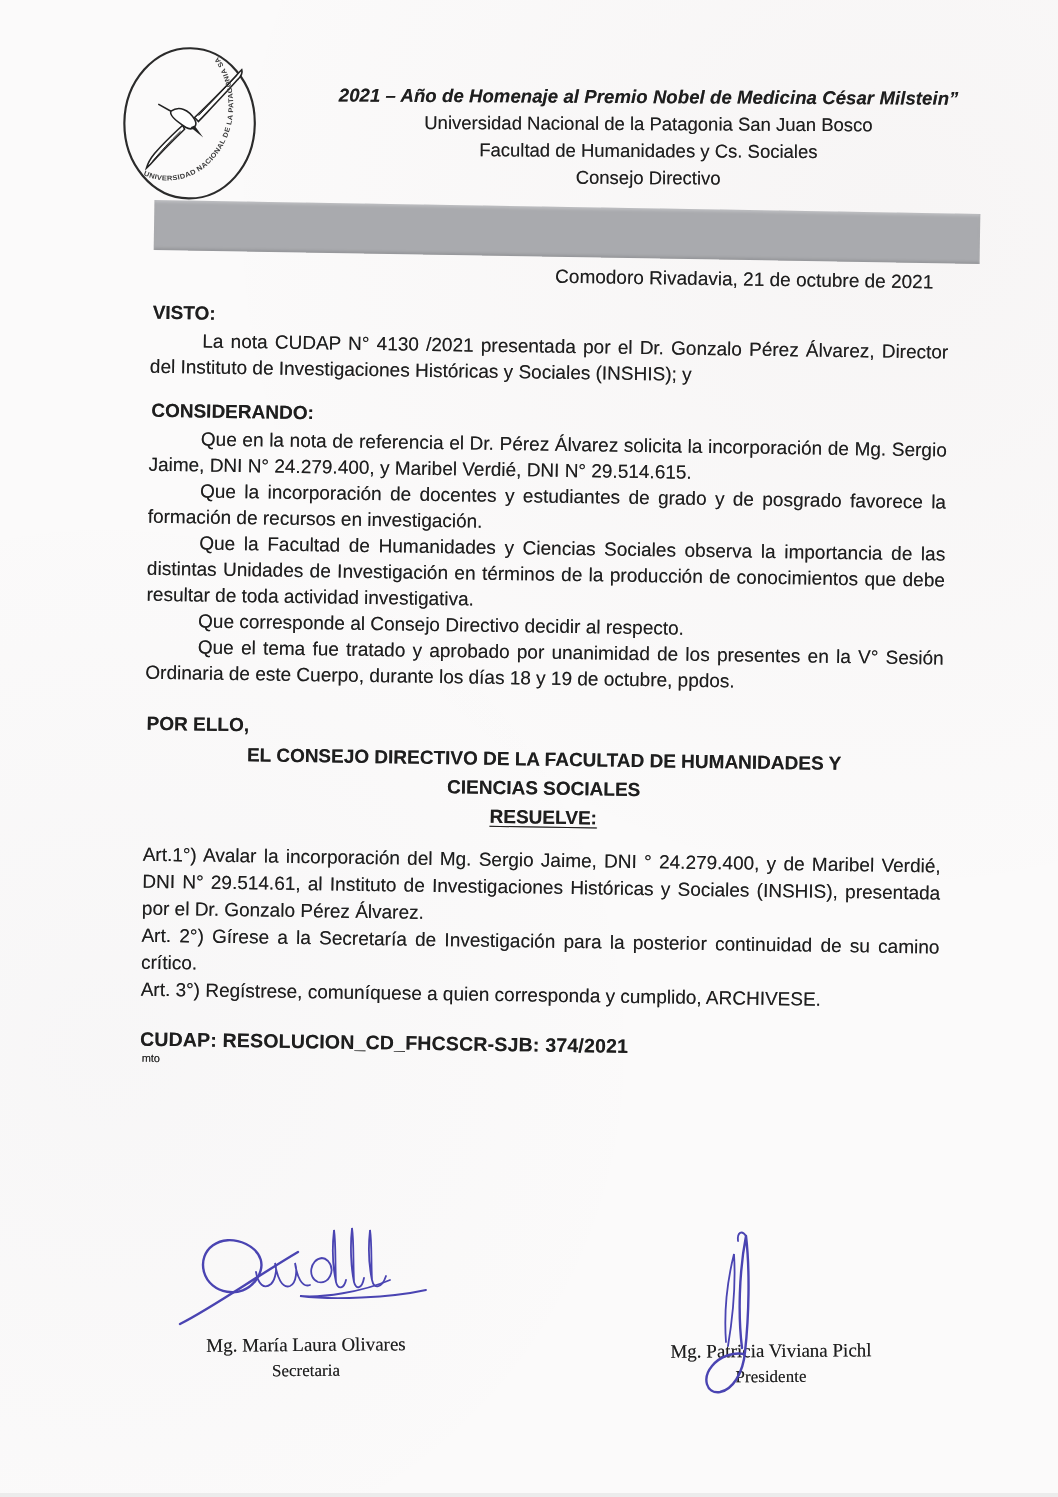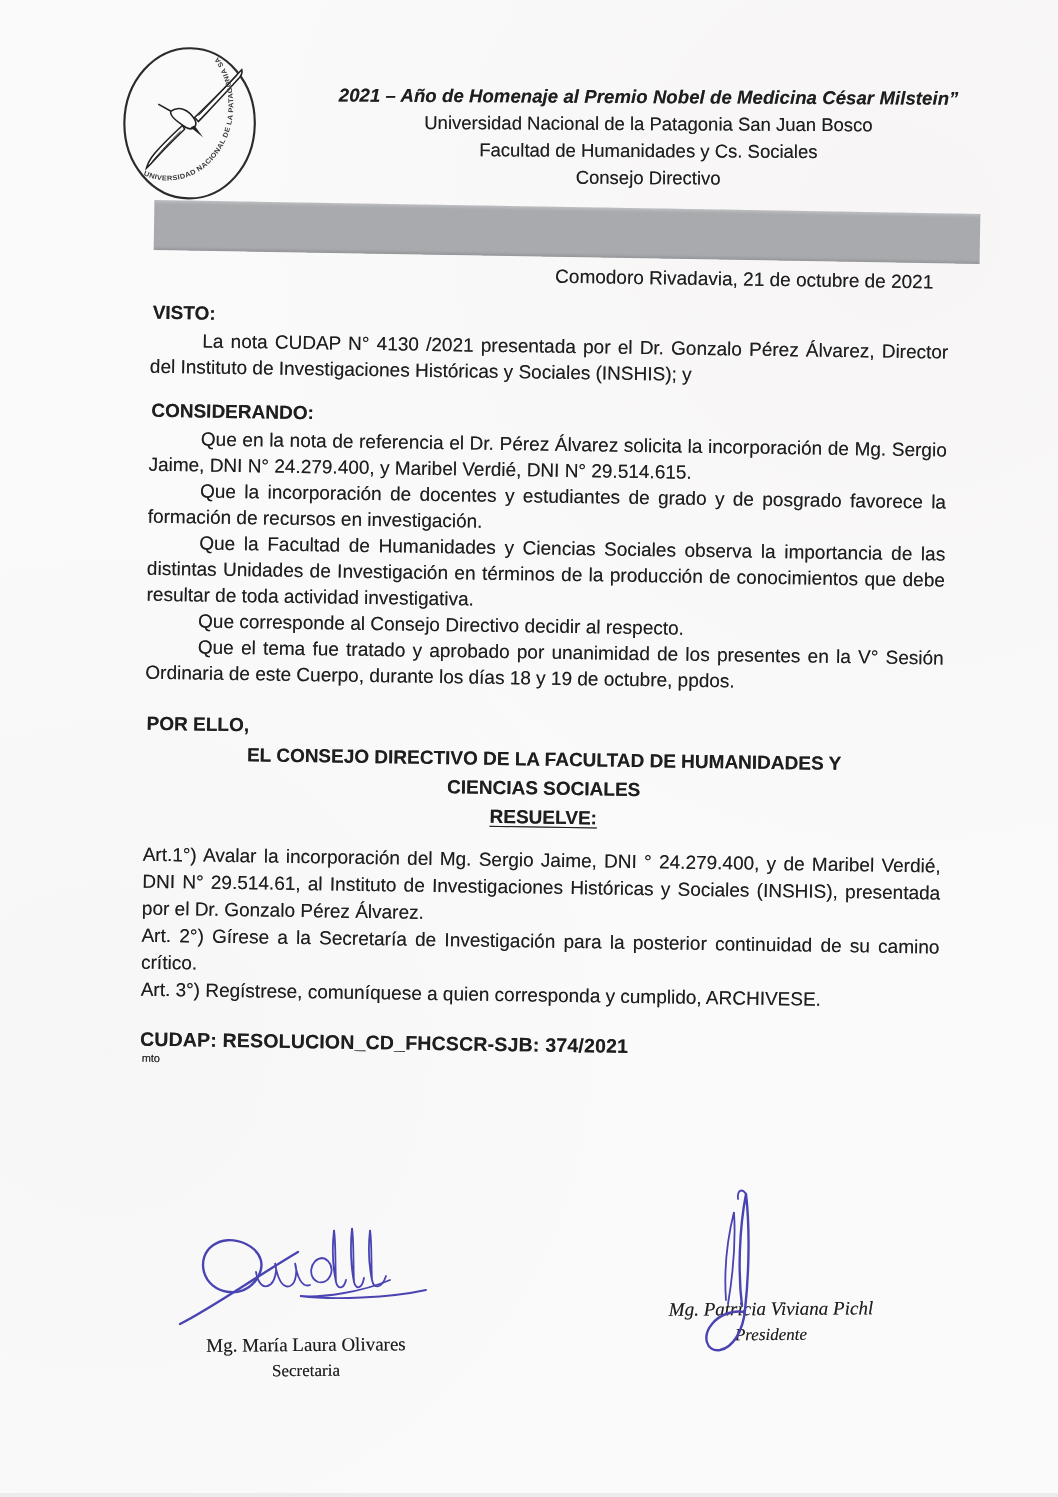--- a/index.html
+++ b/index.html
@@ -53,21 +53,21 @@
   .articles{margin-top:15px;}
   .articles .para{line-height:27px;}
 
   .cudap{margin:25px 0 0 148px;font-weight:bold;font-size:19.5px;letter-spacing:0.2px;}
   .initials{margin:1px 0 0 150px;font-size:11px;}
 
   
   .sig{position:absolute;text-align:center;}
   .sig-left{left:146px;top:1220px;width:320px;}
   .sig-left svg{width:262px;height:112px;margin-left:6px;display:block;margin-left:auto;margin-right:auto;}
-  .sig-right{left:616px;top:1188px;width:310px;font-style:italic;}
+  .sig-right{left:616px;top:1230px;width:310px;}
   .sig-right svg{position:absolute;left:68px;top:0;width:130px;height:172px;}
   .sig-name{font-family:"Liberation Serif", serif;font-size:19px;margin-top:2px;transform:rotate(-0.4deg);}
   .sig-title{font-family:"Liberation Serif", serif;font-size:17px;margin-top:5px;transform:rotate(-0.4deg);}
   .sig-right .sig-name{margin-top:110px;}
 
   .ink-stroke{fill:none;stroke:var(--signature-ink,#4a44b2);stroke-width:2.4;stroke-linecap:round;stroke-linejoin:round;}
   .ink-thin{fill:none;stroke:var(--signature-ink,#4a44b2);stroke-width:1.8;stroke-linecap:round;}
 
   .page-bottom-edge{position:absolute;left:0;bottom:0;width:100%;height:4px;background:#ececec;}
 </style>

